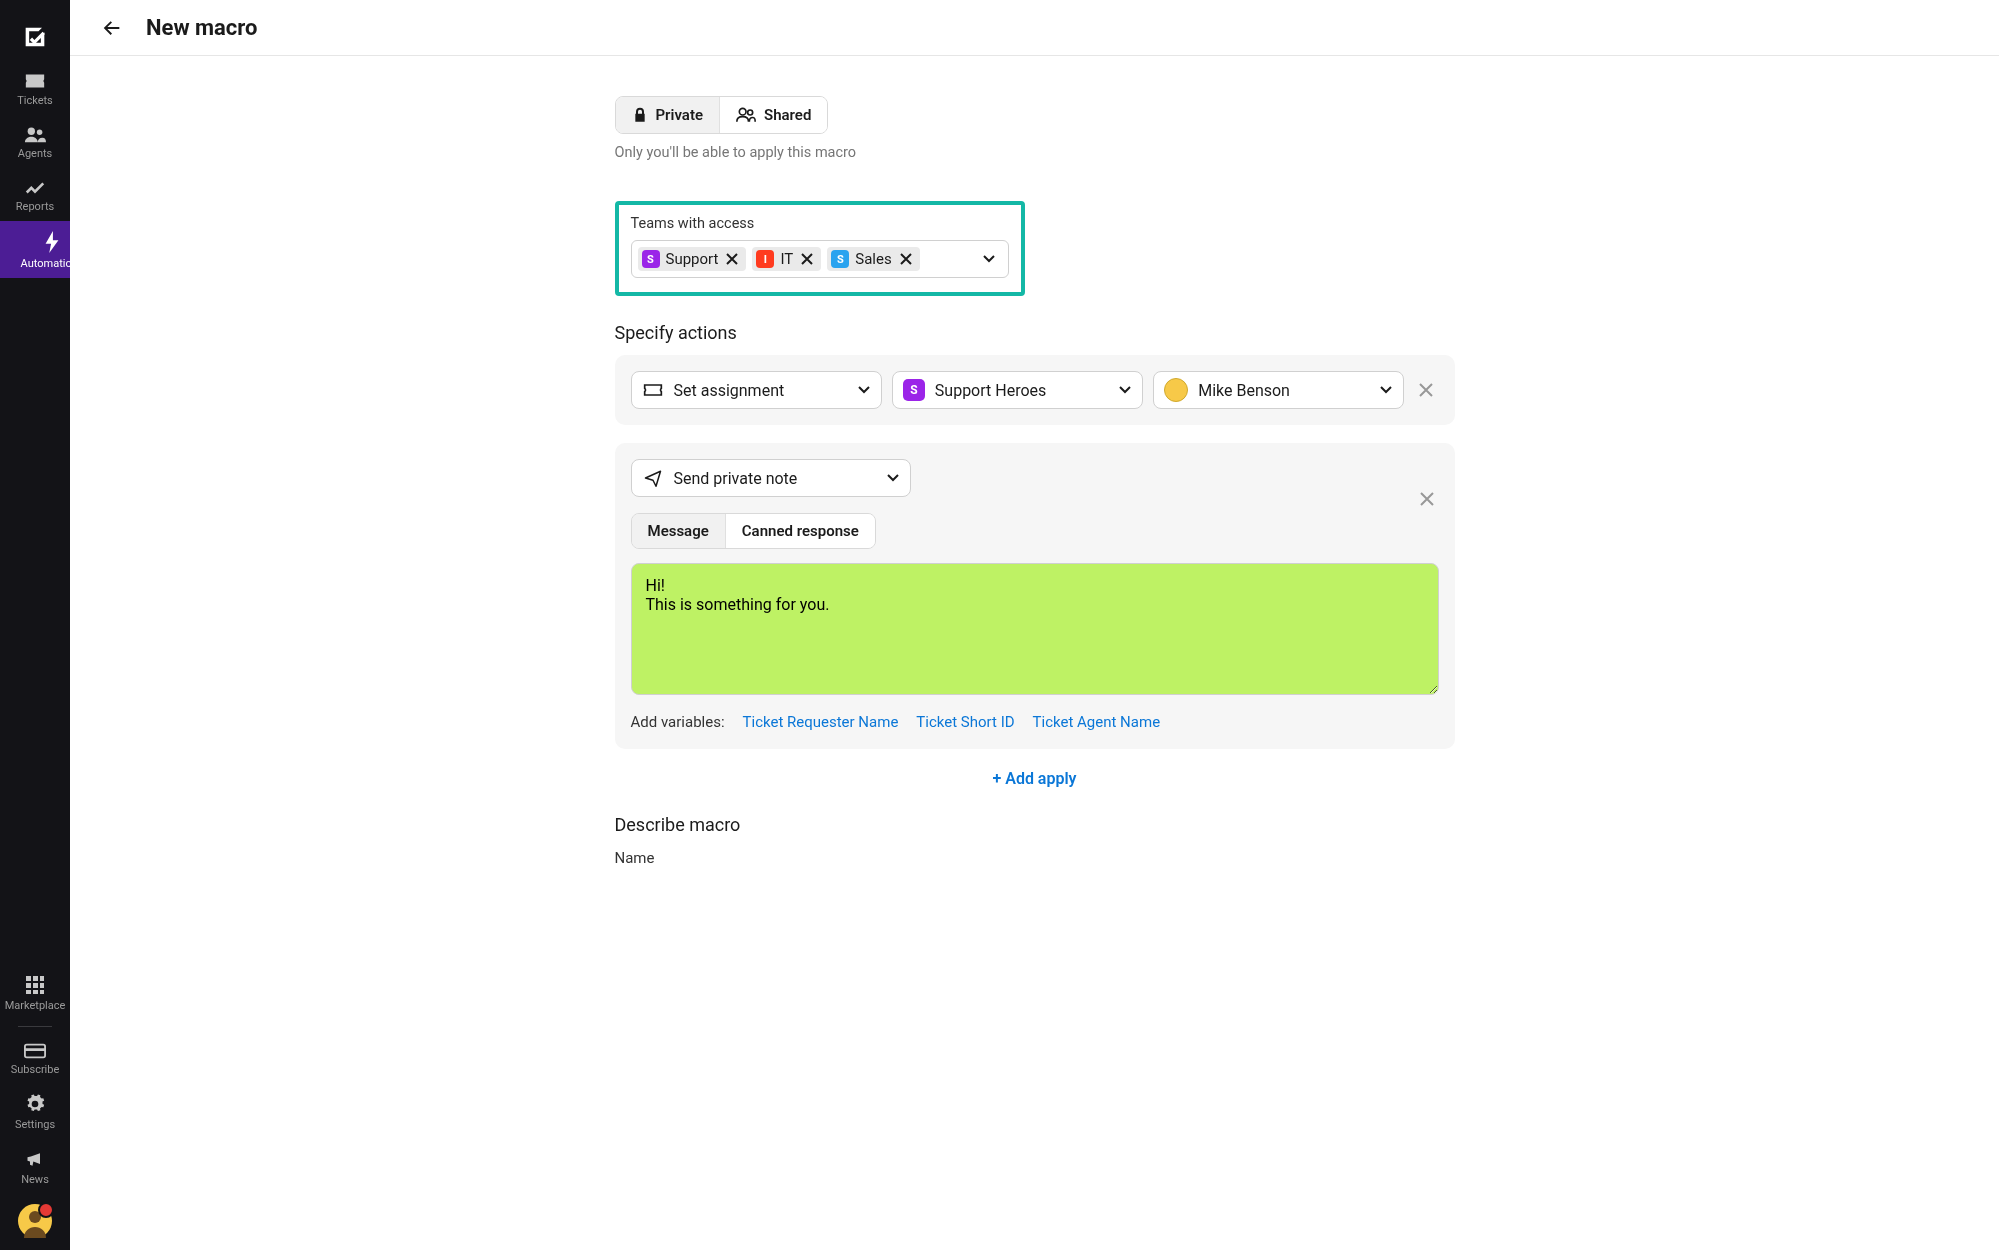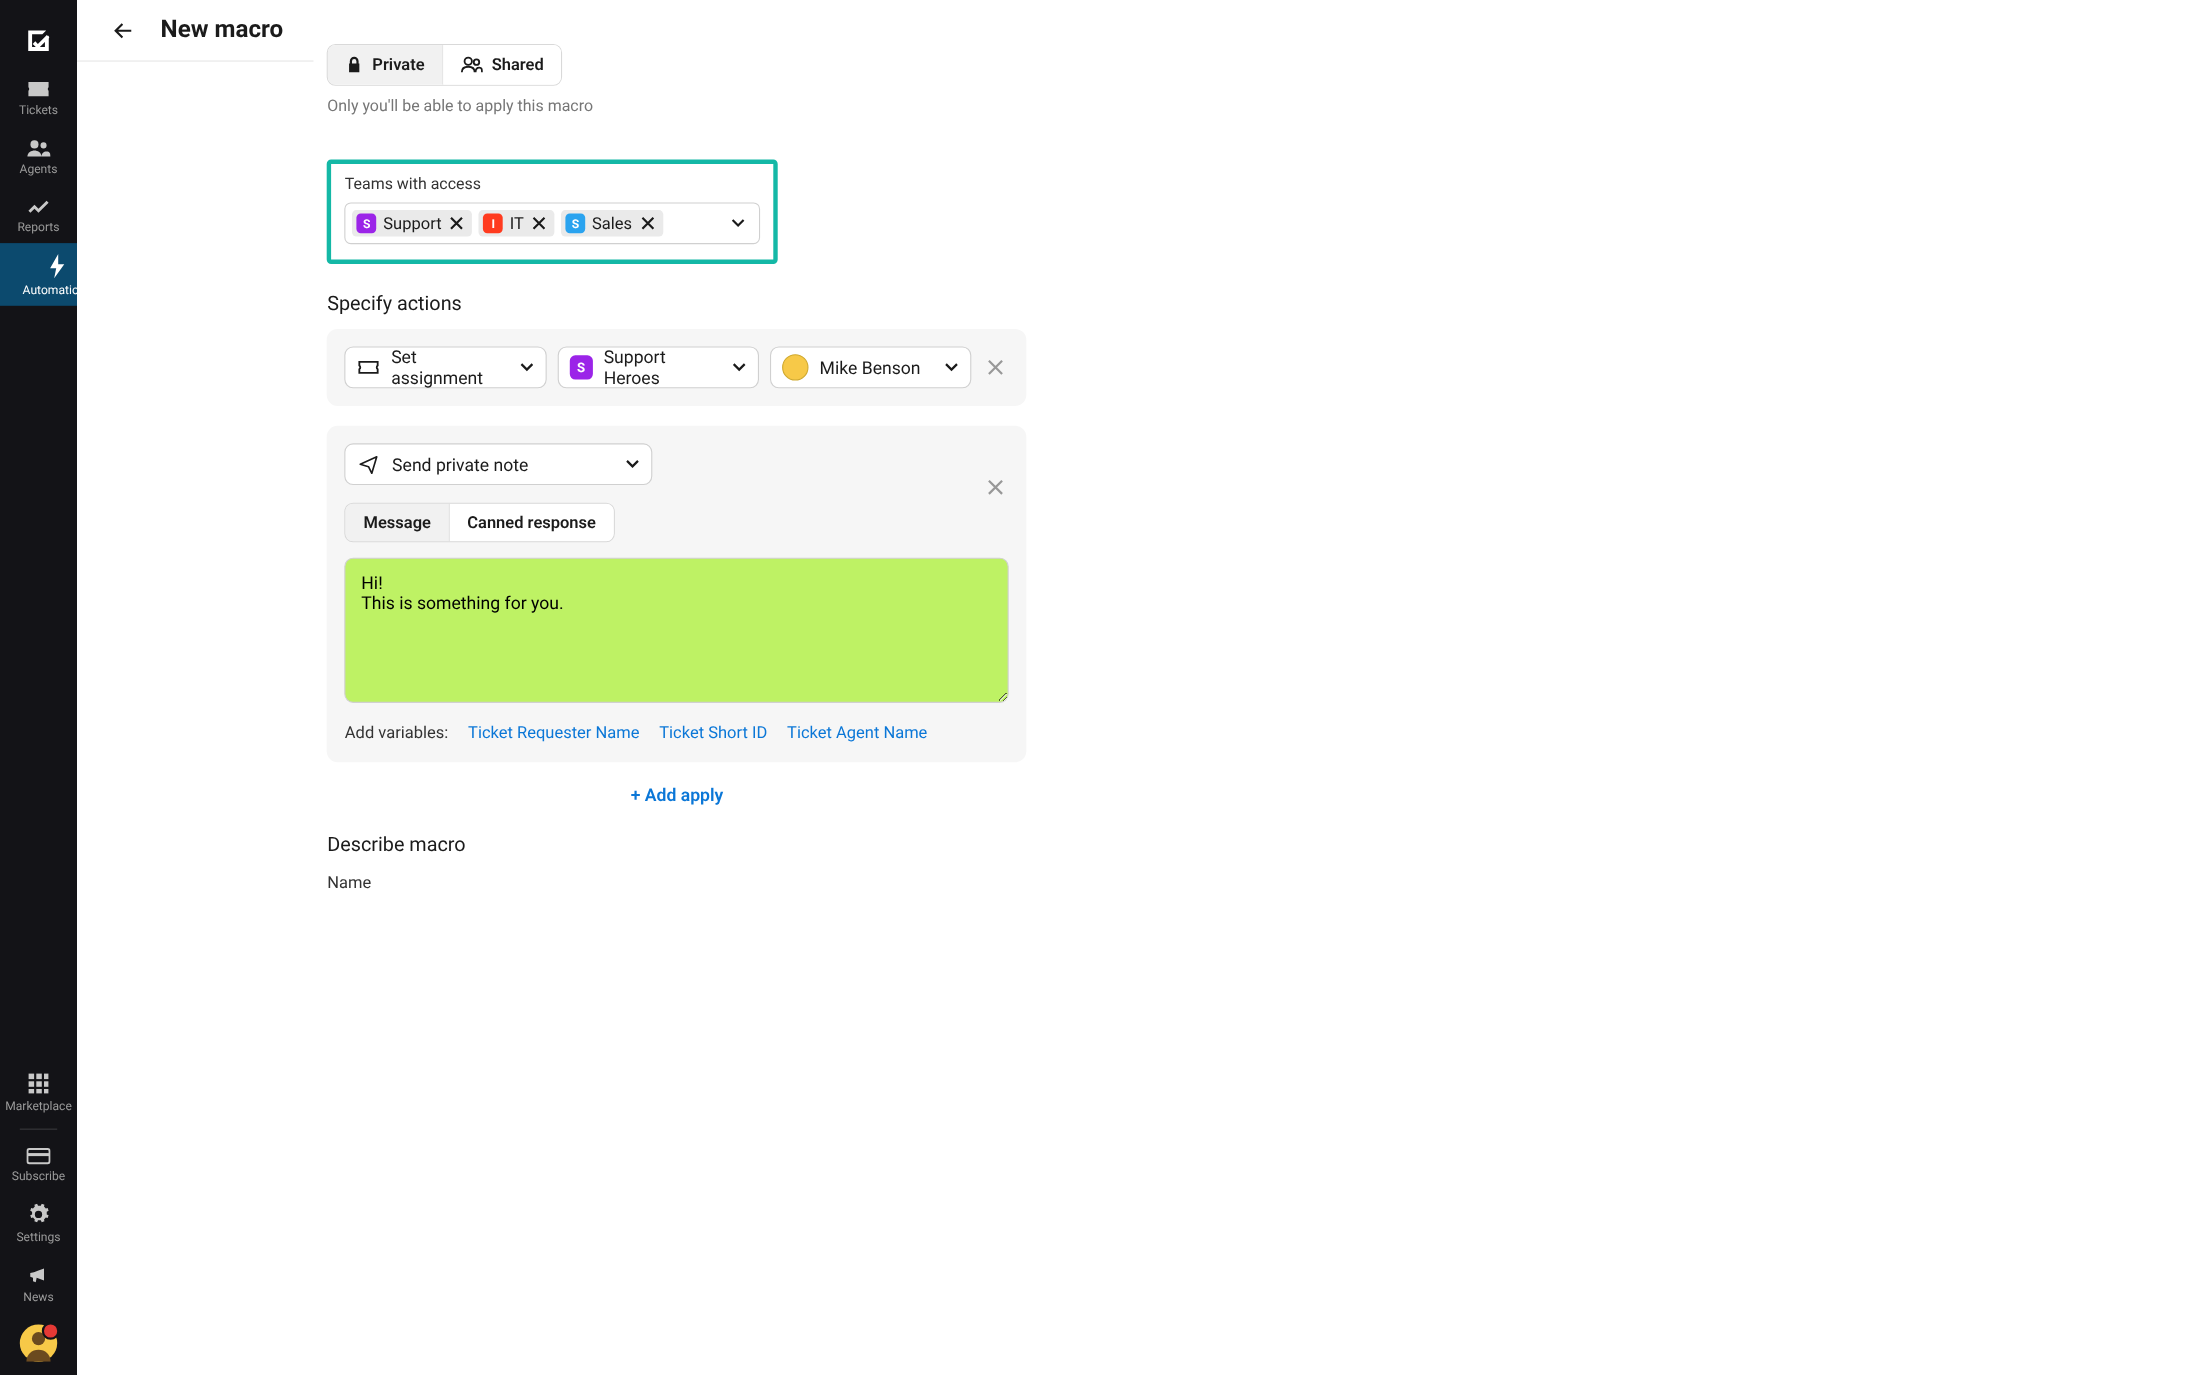--- a/index.html
+++ b/index.html
@@ -2,29 +2,29 @@
 <html><head>
 <meta charset="utf-8">
 <style>
   * { box-sizing: border-box; margin: 0; padding: 0; font-family: -apple-system, BlinkMacSystemFont, "Segoe UI", Roboto, sans-serif; }
   body { display: flex; height: 100vh; background:#fff; color:#1b1b1b; }
   
   .sidebar { width:70px; background:#131317; color:#c8c8c8; display:flex; flex-direction:column; align-items:center; padding-top:6px; }
   .side-logo { width:38px; height:38px; margin:12px 0 6px; display:flex; align-items:center; justify-content:center; }
   .side-item { width:70px; display:flex; flex-direction:column; align-items:center; justify-content:space-between; padding:10px 0 8px; font-size:11px; color:#9a9a9a; cursor:pointer; }
   .side-item svg { fill:#c8c8c8; }
-  .side-item.active { background:#0c4a6e; color:#fff;padding-left:34px; }
+  .side-item.active { background:#4c1d95; color:#fff;padding-left:34px; }
   .side-item.active svg { fill:#fff; }
   .side-spacer { flex:1; }
   .side-divider { width:34px; height:1px; background:#3a3a3e; margin:6px 0; }
   .side-avatar { width:34px; height:34px; border-radius:50%; background:#f7c948; margin:10px 0 12px; position:relative; display:flex; align-items:center; justify-content:center; overflow:visible; }
   .side-avatar::after { content:""; position:absolute; top:-2px; right:-2px; width:12px; height:12px; border-radius:50%; background:#e53935; border:2px solid #131317; }
   .side-label { margin-top:4px; }
   
-  .main { flex:1; display:flex; flex-direction:row; overflow:auto; }
+  .main { flex:1; display:flex; flex-direction:column; overflow:auto; }
   .topbar { height:56px; border-bottom:1px solid #e6e6e6; display:flex; align-items:center; padding:0 28px; gap:20px; }
   .back-btn { width:28px; height:28px; display:flex; align-items:center; justify-content:center; cursor:pointer; }
   .top-title { font-size:22px; font-weight:700; }
   
   .content { padding:40px 12px 60px; }
   .center { max-width:840px; margin:0 auto; padding:0 0; }
   
   .seg { display:flex; border:1px solid #d9d9d9; border-radius:8px; overflow:hidden; width:fit-content; }
   .seg-btn { display:flex; align-items:center; gap:8px; padding:9px 16px; font-size:15px; font-weight:600; color:#1b1b1b; cursor:pointer; background:#fff; }
   .seg-btn.active { background:#f1f1f1; }

